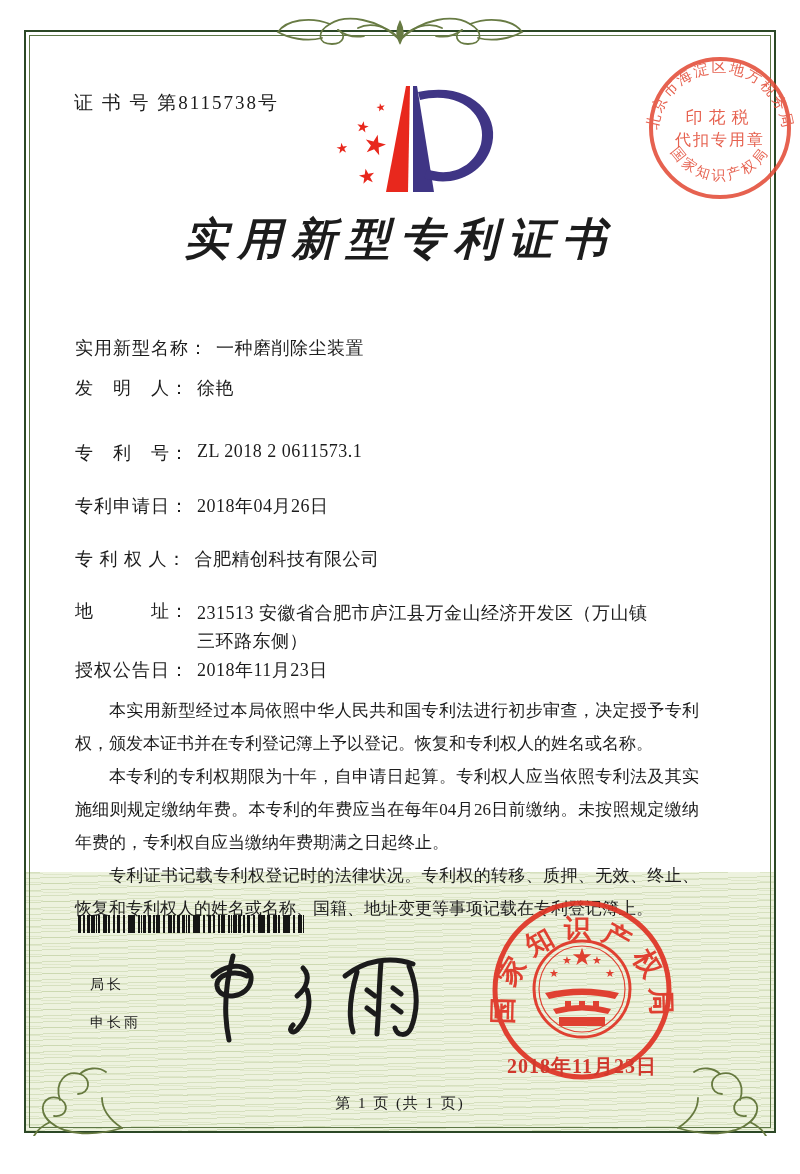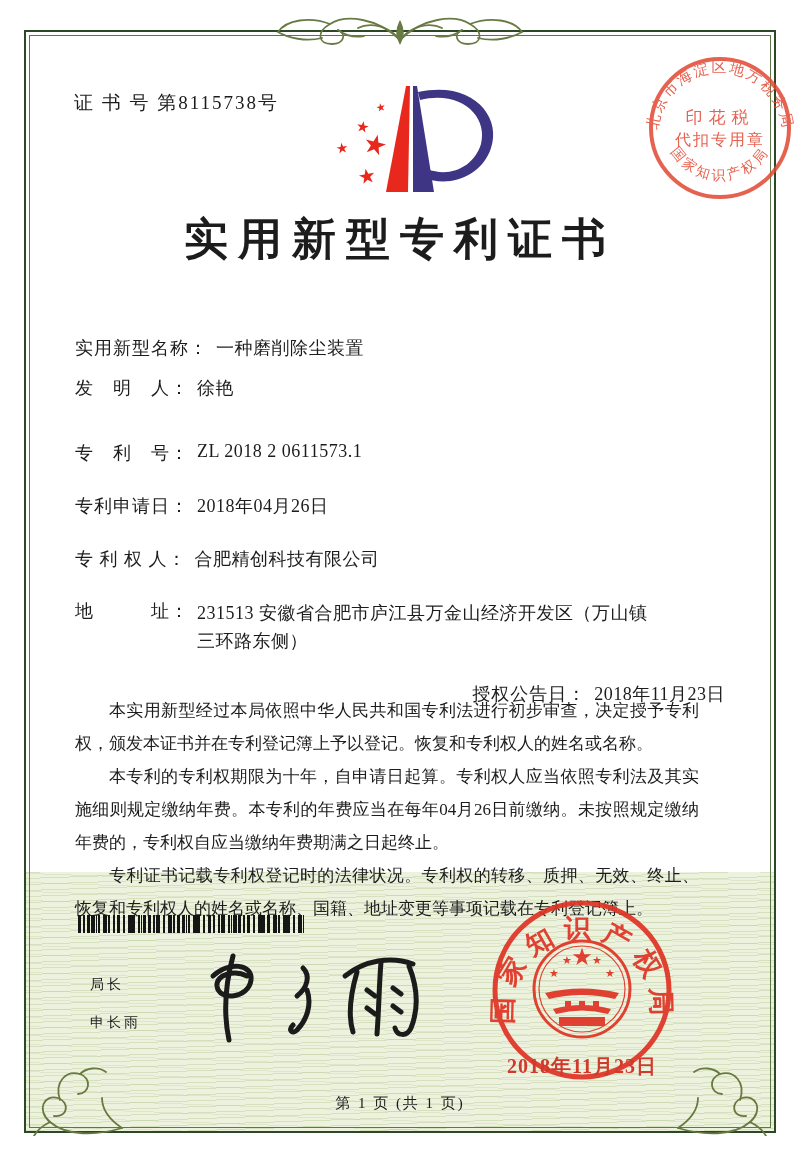--- a/index.html
+++ b/index.html
@@ -19,21 +19,21 @@
   .frame-outer{position:absolute;left:24px;top:30px;right:24px;bottom:41px;border:2px solid #2c4826;z-index:3;}
   .frame-inner{position:absolute;left:29px;top:35px;right:29px;bottom:46px;border:1px solid #5d7746;z-index:3;}
   .ornament{position:absolute;z-index:4;}
   .ornament svg{display:block;}
   
   .cert-no{position:absolute;left:74px;top:90px;font-size:19px;letter-spacing:2px;z-index:5;}
   .logo{position:absolute;left:330px;top:80px;width:176px;height:128px;z-index:5;}
   .logo .star{position:absolute;color:#e8281d;line-height:1;transform-origin:center;}
   .title{
     position:absolute;left:0;top:210px;width:100%;text-align:center;z-index:5;
-    font-size:44px;font-weight:bold;letter-spacing:10px;padding-left:0;box-sizing:border-box;
+    font-size:44px;font-weight:bold;letter-spacing:10px;padding-left:0;box-sizing:border-box;font-style:italic;
   }
   
   .fields{position:absolute;left:75px;top:0;width:650px;z-index:5;font-size:18px;}
   .frow{position:absolute;left:0;display:flex;align-items:flex-start;white-space:nowrap;}
   .frow .lab{letter-spacing:1px;}
   .frow .val{margin-left:8px;letter-spacing:.5px;}
   .frow.addr .val{white-space:normal;width:462px;line-height:28px;}
   .fgroup2{position:absolute;left:380px;top:0;display:flex;}
   
   .body-text{position:absolute;left:75px;top:694px;width:624px;z-index:5;font-size:17px;line-height:33px;text-align:justify;}
@@ -135,21 +135,21 @@
       <span class="val">2018年04月26日</span>
     </div>
     <div class="frow" style="top:547px;">
       <span class="lab">专 利 权 人：</span>
       <span class="val">合肥精创科技有限公司</span>
     </div>
     <div class="frow addr" style="top:599px;">
       <span class="lab">地　　　址：</span>
       <span class="val">231513 安徽省合肥市庐江县万金山经济开发区（万山镇三环路东侧）</span>
     </div>
-    <div class="frow" style="top:682px;width:650px;justify-content:flex-end;">
+    <div class="frow" style="top:658px;width:650px;">
       <span class="lab">授权公告日：</span>
       <span class="val">2018年11月23日</span>
     </div>
   </div>
 
   <div class="body-text">
     <p>本实用新型经过本局依照中华人民共和国专利法进行初步审查，决定授予专利权，颁发本证书并在专利登记簿上予以登记。恢复和专利权人的姓名或名称。</p>
     <p>本专利的专利权期限为十年，自申请日起算。专利权人应当依照专利法及其实施细则规定缴纳年费。本专利的年费应当在每年04月26日前缴纳。未按照规定缴纳年费的，专利权自应当缴纳年费期满之日起终止。</p>
     <p>专利证书记载专利权登记时的法律状况。专利权的转移、质押、无效、终止、恢复和专利权人的姓名或名称、国籍、地址变更等事项记载在专利登记簿上。</p>
   </div>

